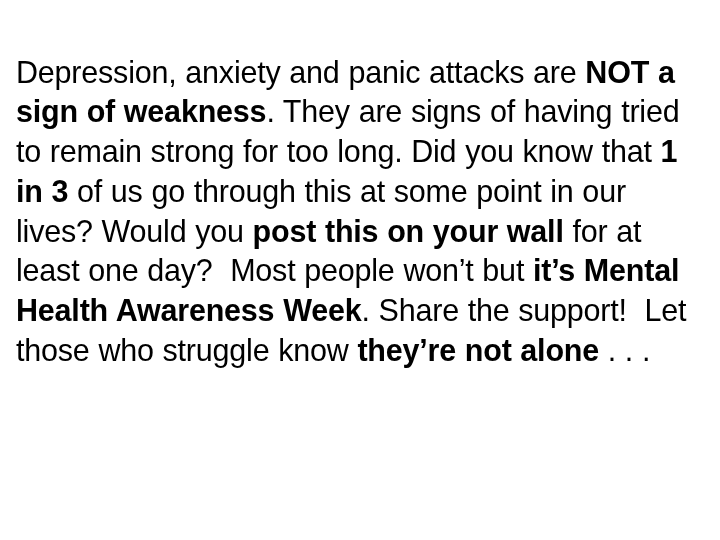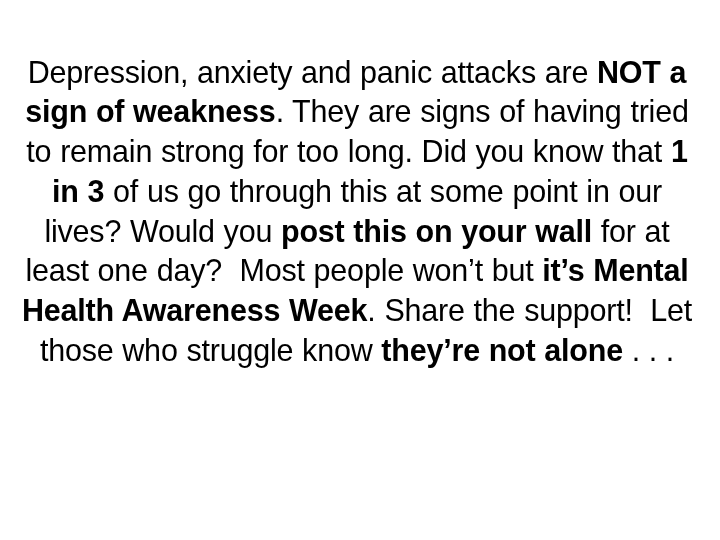--- a/index.html
+++ b/index.html
@@ -19,21 +19,21 @@
     height: 540px;
     background: #ffffff;
     padding: 22px 22px 0 16px;
   }
   .message {
     color: #000000;
     font-family: "Liberation Sans", sans-serif;
     font-size: 30.5px;
     line-height: 1.305;
     letter-spacing: -0.2px;
-    text-align: center;
+    text-align: left;
     word-spacing: 0.5px;
   }
   .message b {
     font-weight: bold;
   }
   .seg {
     white-space: pre-wrap;
   }
 </style>
 </head>

